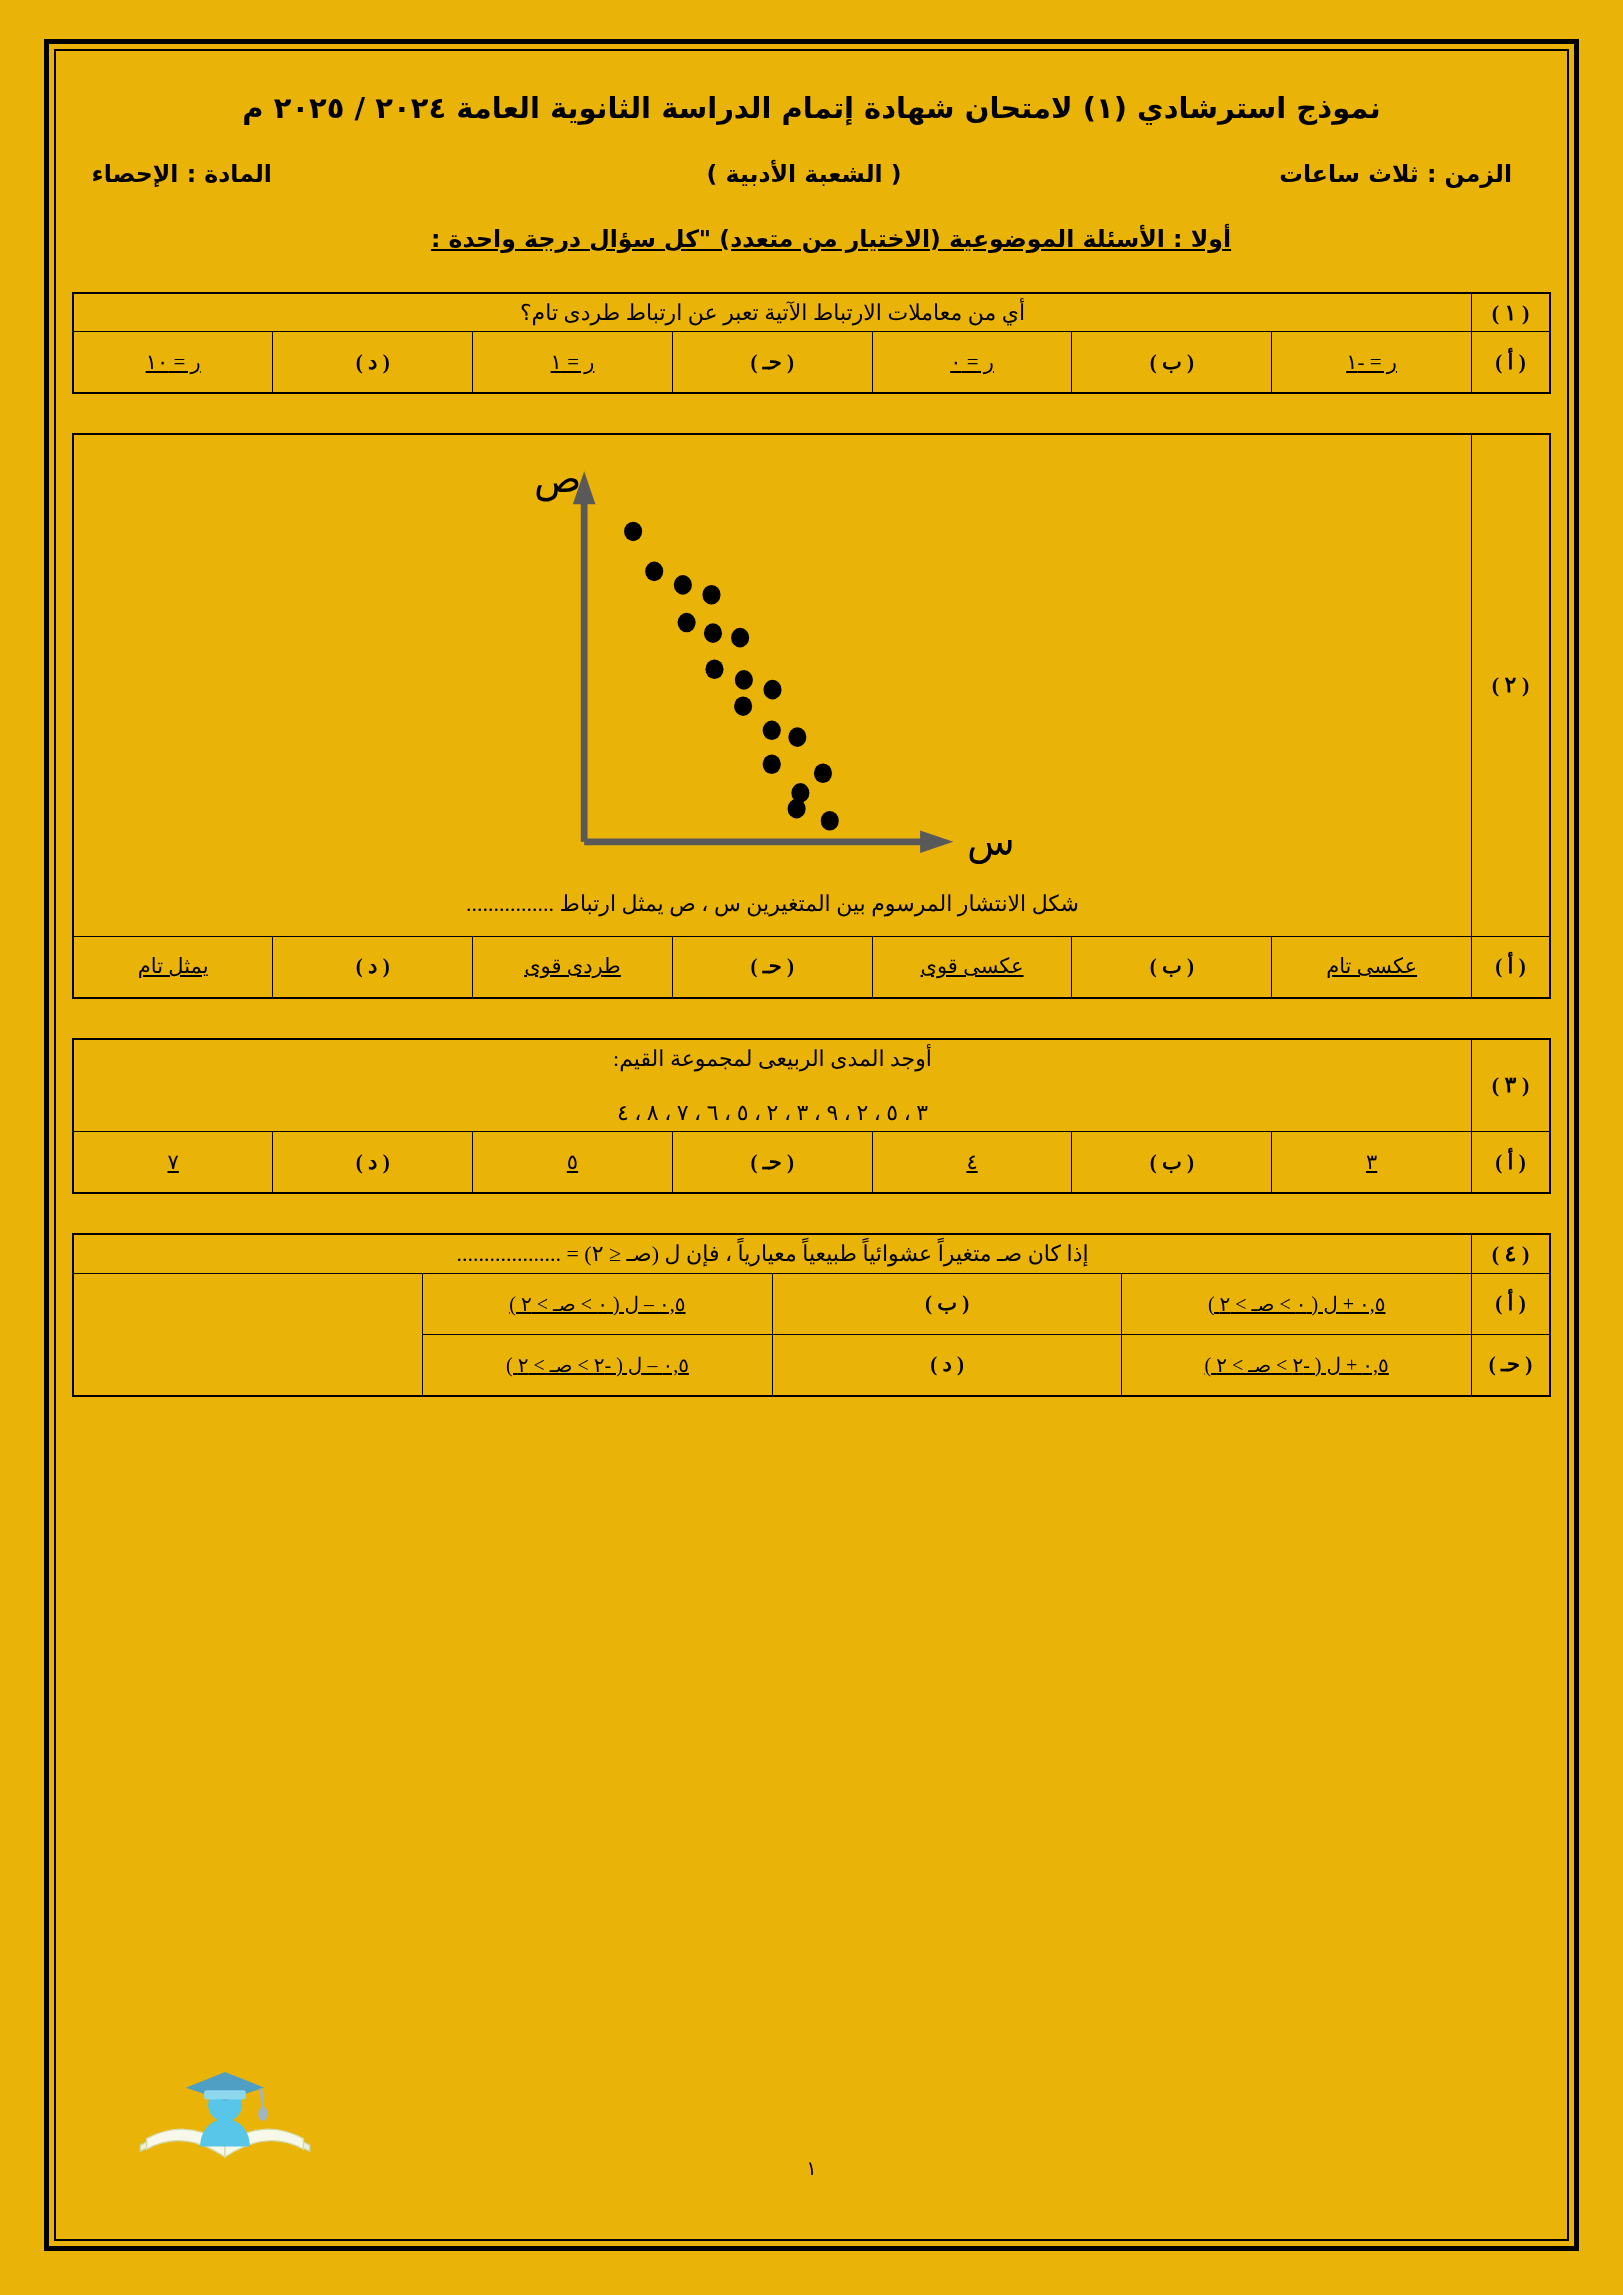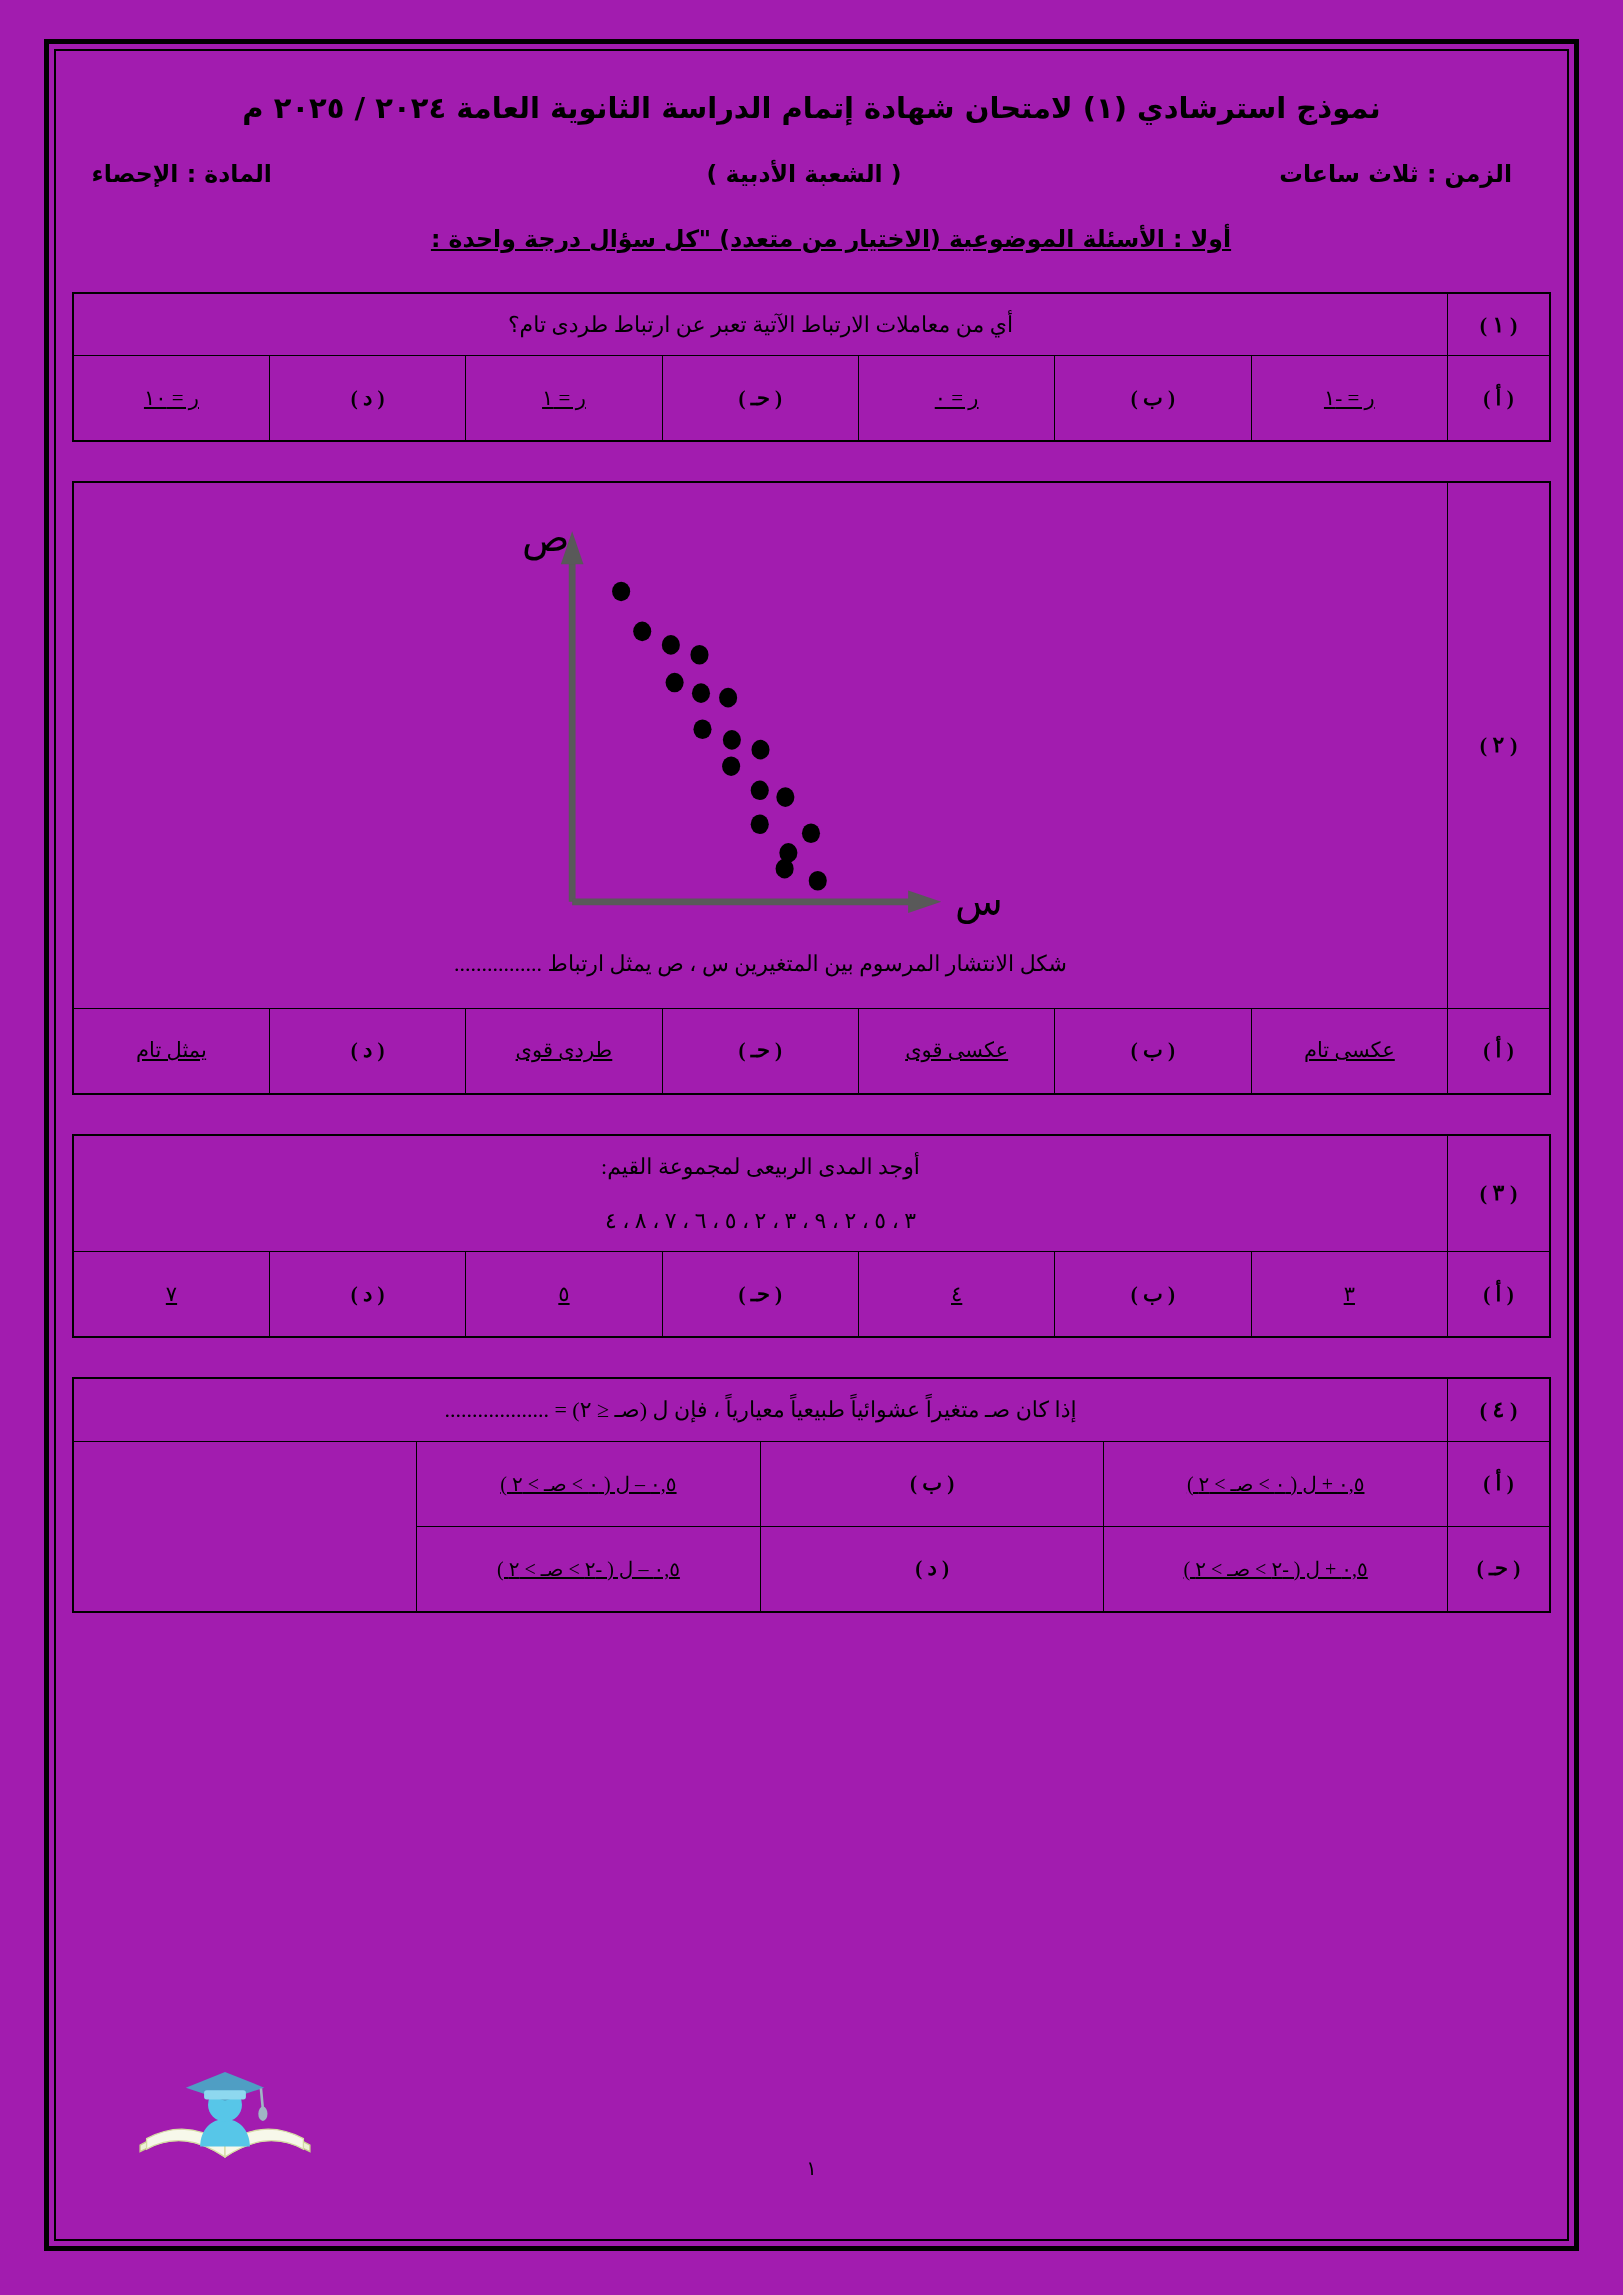--- a/index.html
+++ b/index.html
@@ -7,21 +7,21 @@
     padding: 0;
     background: #ffffff;
   }
   body {
     font-family: "DejaVu Sans", "Liberation Sans", sans-serif;
   }
   .page {
     position: relative;
     width: 1623px;
     height: 2295px;
-    background: #a21caf;
+    background: #eab308;
     box-sizing: border-box;
     overflow: hidden;
   }
   
   .outer-border {
     position: absolute;
     left: 44px;
     top: 39px;
     right: 44px;
     bottom: 44px;
@@ -84,21 +84,21 @@
   .qblock {
     margin: 39px 0 0 0;
     border: 2px solid #000;
     border-collapse: collapse;
     width: 100%;
     direction: rtl;
     table-layout: fixed;
   }
   .qblock td {
     border: 1.3px solid #000;
-    padding: 12px;
+    padding: 0;
     vertical-align: middle;
   }
   .qnum {
     width: 77px;
     text-align: center;
     font-size: 22px;
     font-weight: bold;
     font-family: "Liberation Serif", serif;
   }
   .qtext {

